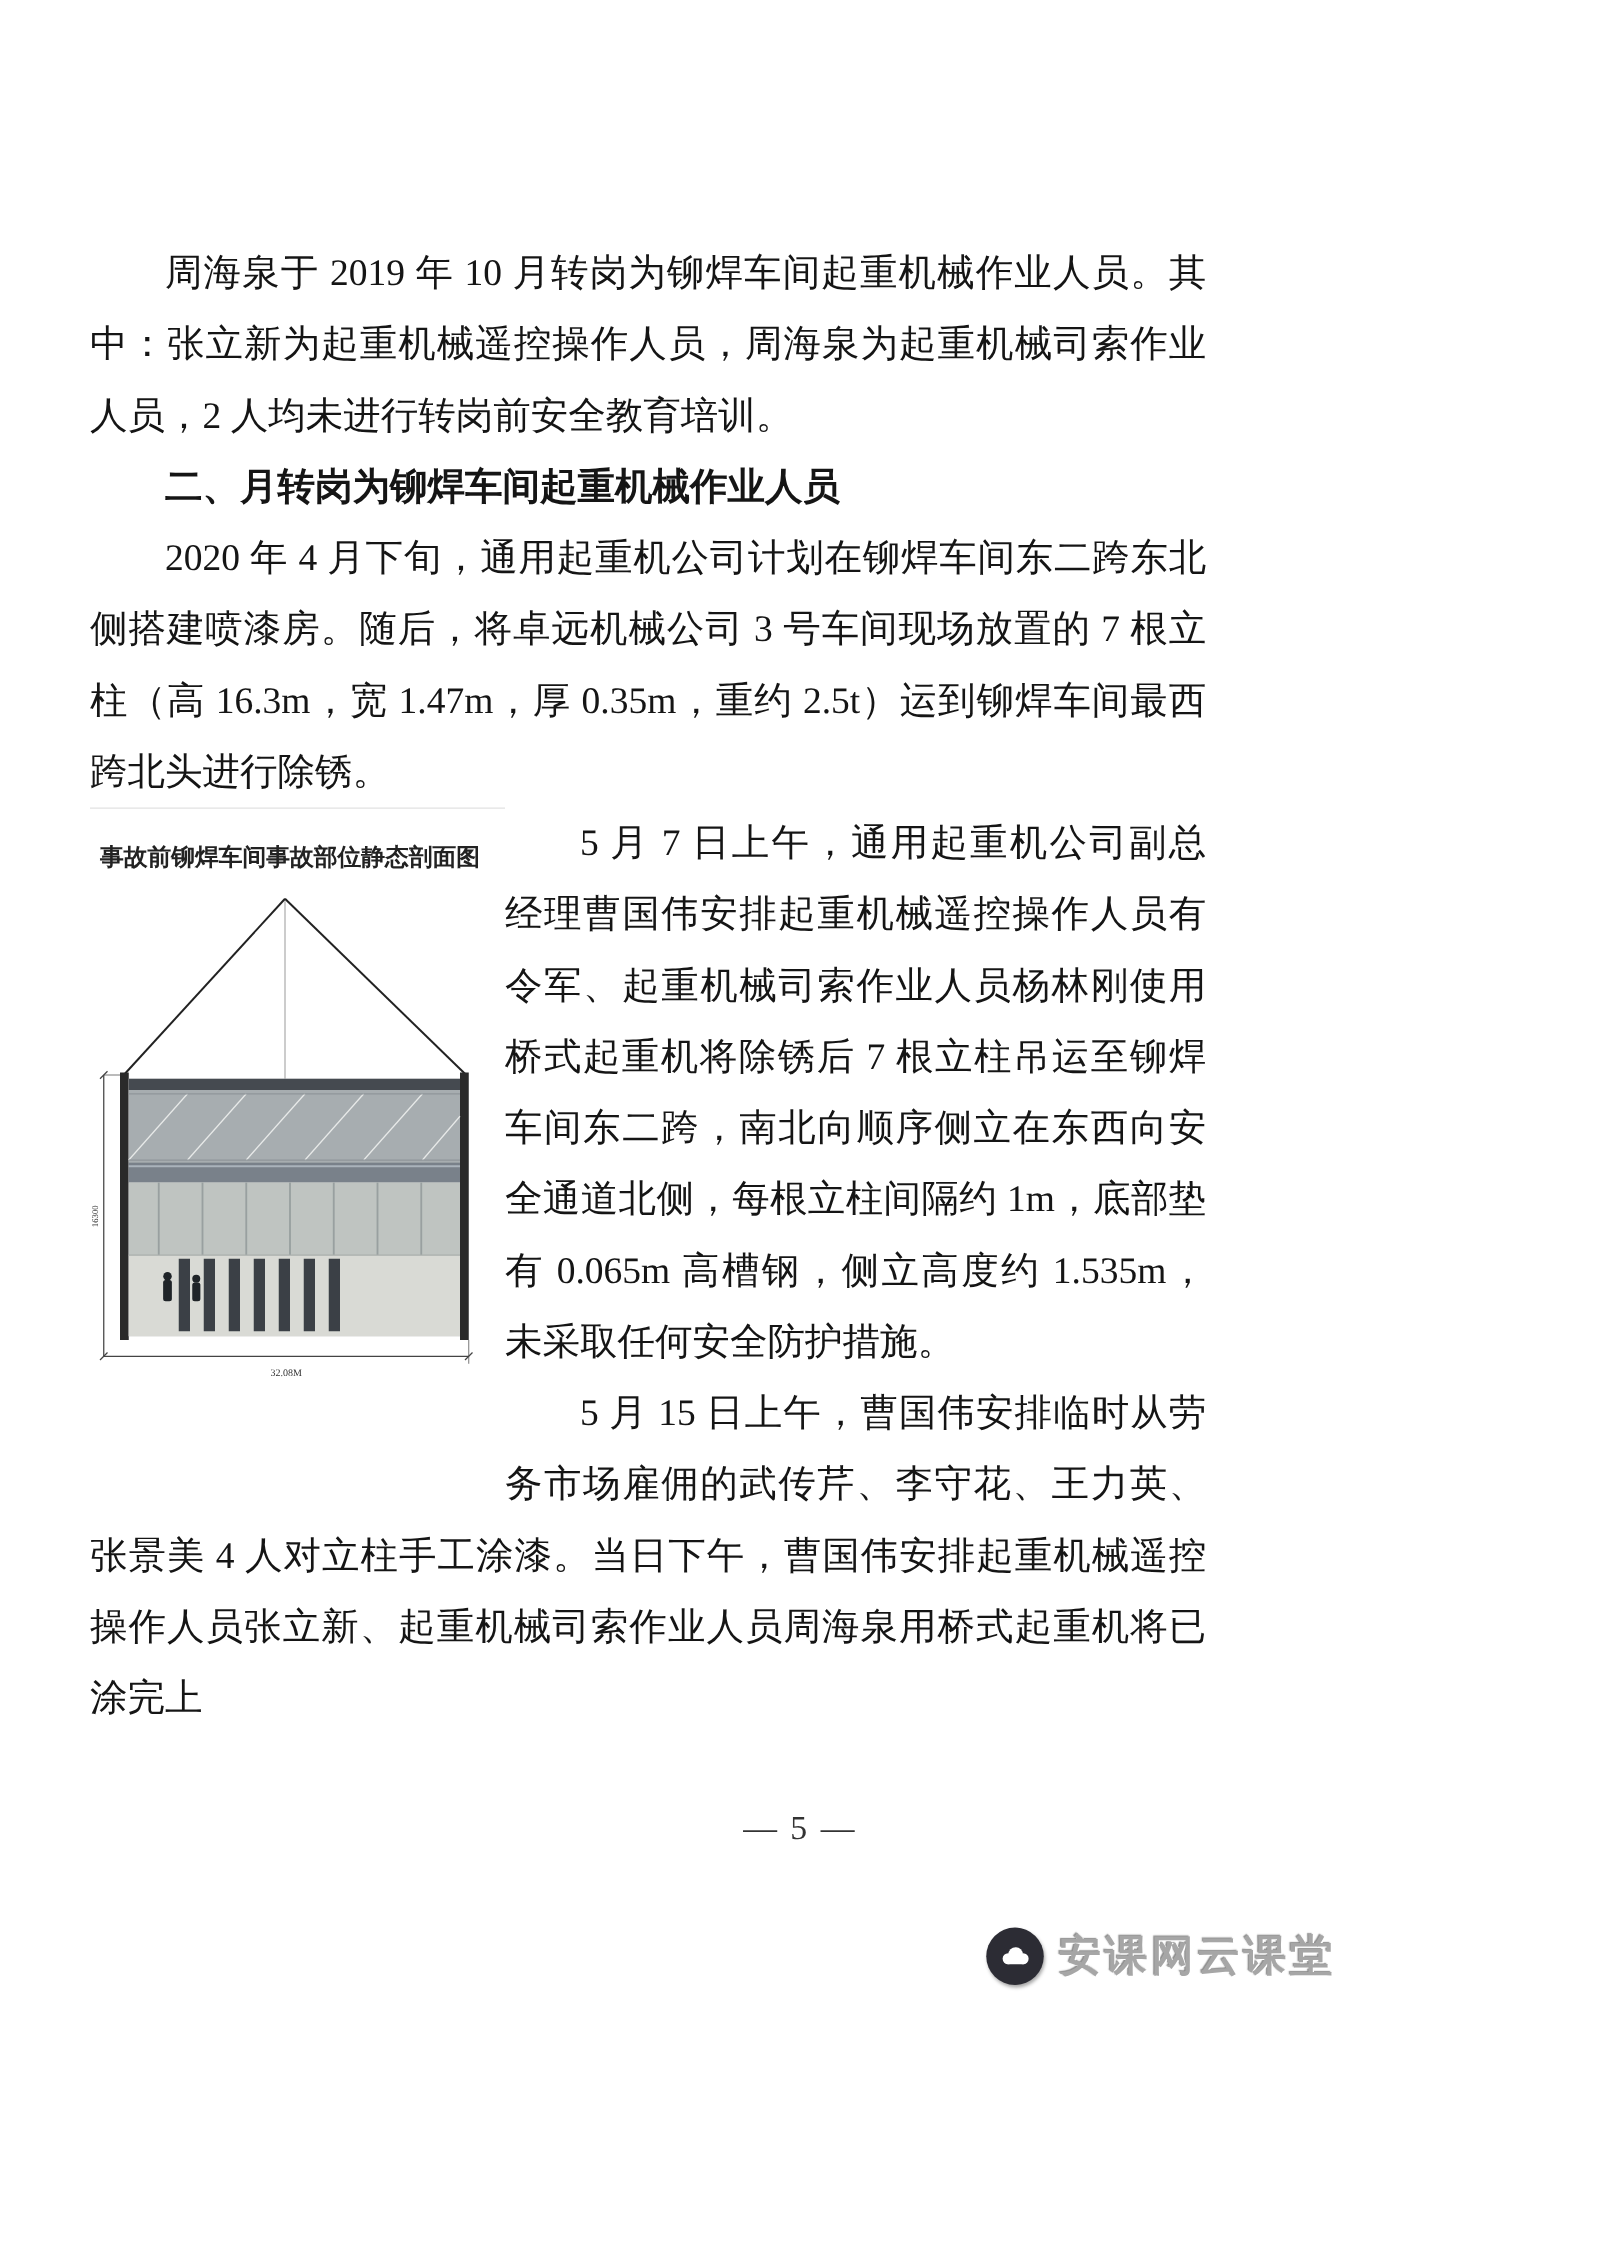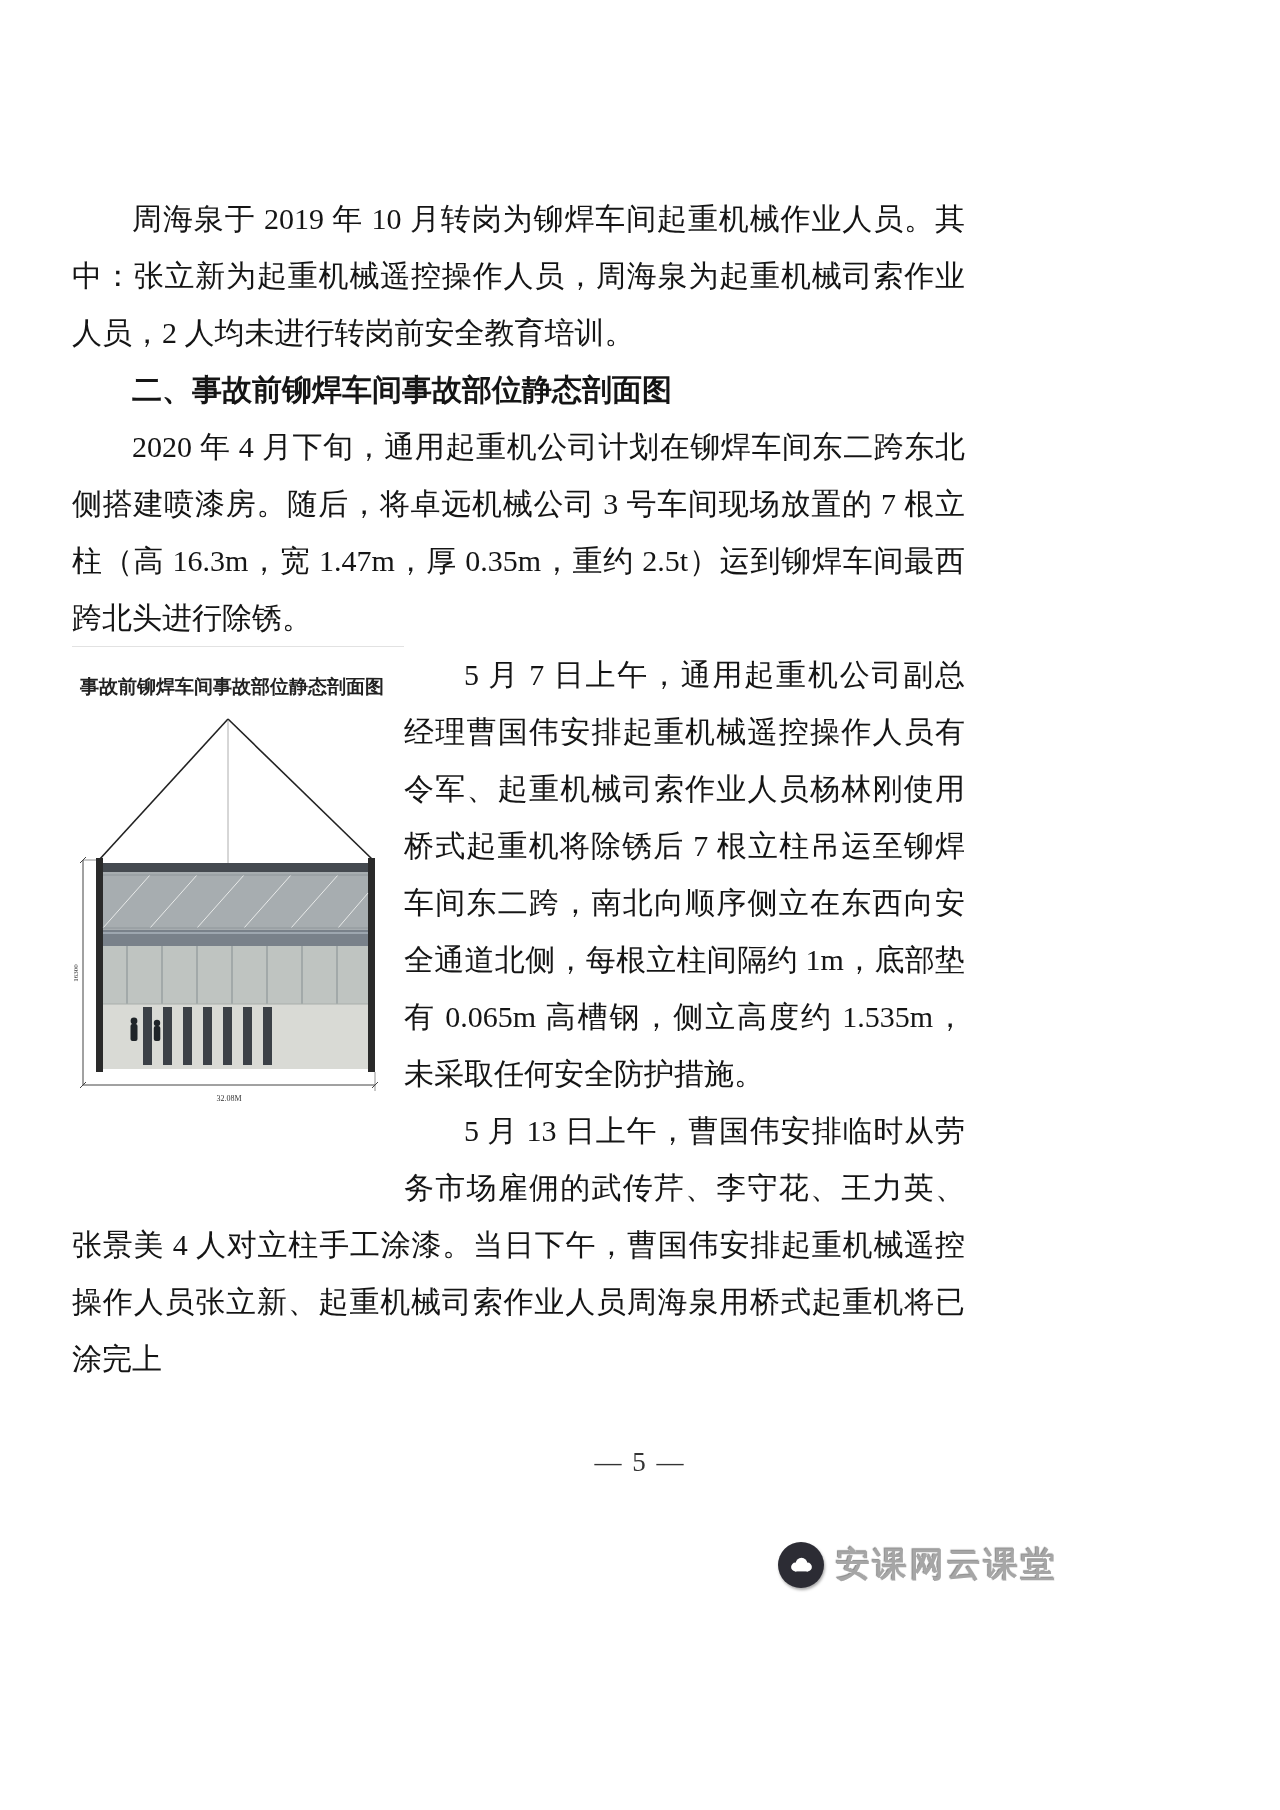--- a/index.html
+++ b/index.html
@@ -57,21 +57,21 @@
     position: absolute;
     top: 1447px; left: 0;
     width: 100%;
     text-align: center;
     font-size: 27px;
     color: #333;
     letter-spacing: 2px;
   }
   .watermark {
     position: absolute;
-    top: 1542px; right: 222px;
+    top: 1542px; right: 211px;
     display: flex; align-items: center; gap: 12px;
   }
   .wm-logo {
     width: 46px; height: 46px;
     border-radius: 50%;
     background: #2c2c34;
     display: flex; align-items: center; justify-content: center;
     box-shadow: 1px 2px 3px rgba(0,0,0,.35);
   }
   .wm-text {
@@ -85,21 +85,21 @@
 </style>
 </head>
 <body>
 
 <div class="page">
 
   <div class="content">
 
     <p class="para">周海泉于 2019 年 10 月转岗为铆焊车间起重机械作业人员。其中：张立新为起重机械遥控操作人员，周海泉为起重机械司索作业人员，2 人均未进行转岗前安全教育培训。</p>
 
-    <p class="head-1">二、事故前铆焊车间事故部位静态剖面图</p>
+    <p class="head-1">二、月转岗为铆焊车间起重机械作业人员</p>
 
 
     <p class="para">2020 年 4 月下旬，通用起重机公司计划在铆焊车间东二跨东北侧搭建喷漆房。随后，将卓远机械公司 3 号车间现场放置的 7 根立柱（高 16.3m，宽 1.47m，厚 0.35m，重约 2.5t）运到铆焊车间最西跨北头进行除锈。</p>
 
     <div class="figure">
       <div class="fig-title">事故前铆焊车间事故部位静态剖面图</div>
 
       <svg class="fig-svg" width="320" height="420" viewBox="0 0 320 420">
 
         <line x1="156" y1="18" x2="156" y2="160" stroke="#999" stroke-width="0.8"></line>
@@ -177,21 +177,21 @@
           <line x1="303" y1="369" x2="303" y2="388" stroke="#777" stroke-width="0.8"></line>
           <line x1="8" y1="385" x2="14" y2="379" stroke="#444" stroke-width="1"></line>
           <line x1="300" y1="385" x2="306" y2="379" stroke="#444" stroke-width="1"></line>
           <text x="157" y="398" text-anchor="middle" font-size="8" fill="#333">32.08M</text>
         </g>
       </svg>
     </div>
 
     <p class="para">5 月 7 日上午，通用起重机公司副总经理曹国伟安排起重机械遥控操作人员有令军、起重机械司索作业人员杨林刚使用桥式起重机将除锈后 7 根立柱吊运至铆焊车间东二跨，南北向顺序侧立在东西向安全通道北侧，每根立柱间隔约 1m，底部垫有 0.065m 高槽钢，侧立高度约 1.535m，未采取任何安全防护措施。</p>
 
-    <p class="para">5 月 13 日上午，曹国伟安排临时从劳务市场雇佣的武传芹、李守花、王力英、张景美 4 人对立柱手工涂漆。当日下午，曹国伟安排起重机械遥控操作人员张立新、起重机械司索作业人员周海泉用桥式起重机将已涂完上</p>
+    <p class="para">5 月 15 日上午，曹国伟安排临时从劳务市场雇佣的武传芹、李守花、王力英、张景美 4 人对立柱手工涂漆。当日下午，曹国伟安排起重机械遥控操作人员张立新、起重机械司索作业人员周海泉用桥式起重机将已涂完上</p>
 
   </div>
 
   <div class="page-number">— 5 —</div>
 
   <div class="watermark">
     <span class="wm-logo">
       <svg width="28" height="20" viewBox="0 0 28 20" aria-hidden="true">
         <circle cx="8.5" cy="12" r="4.4" fill="#ffffff"></circle>
         <circle cx="14.5" cy="8.5" r="5.8" fill="#ffffff"></circle>

